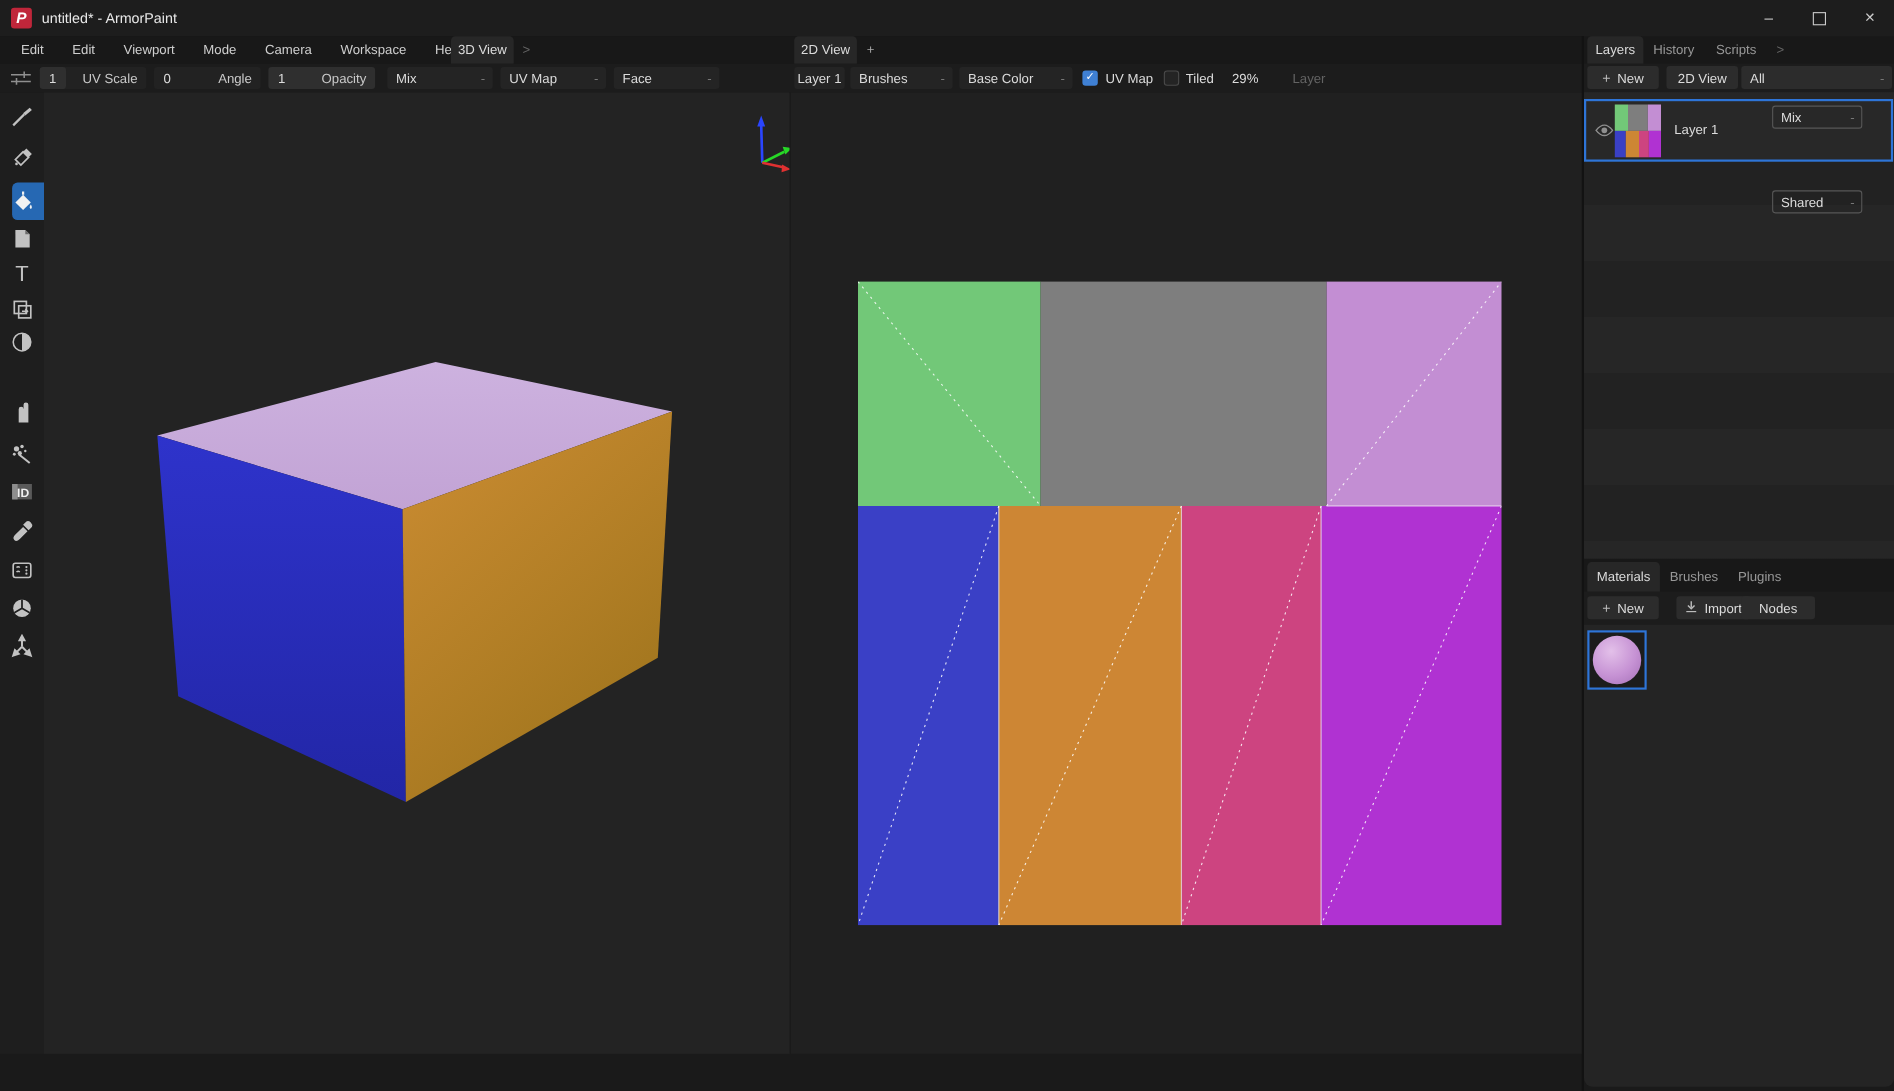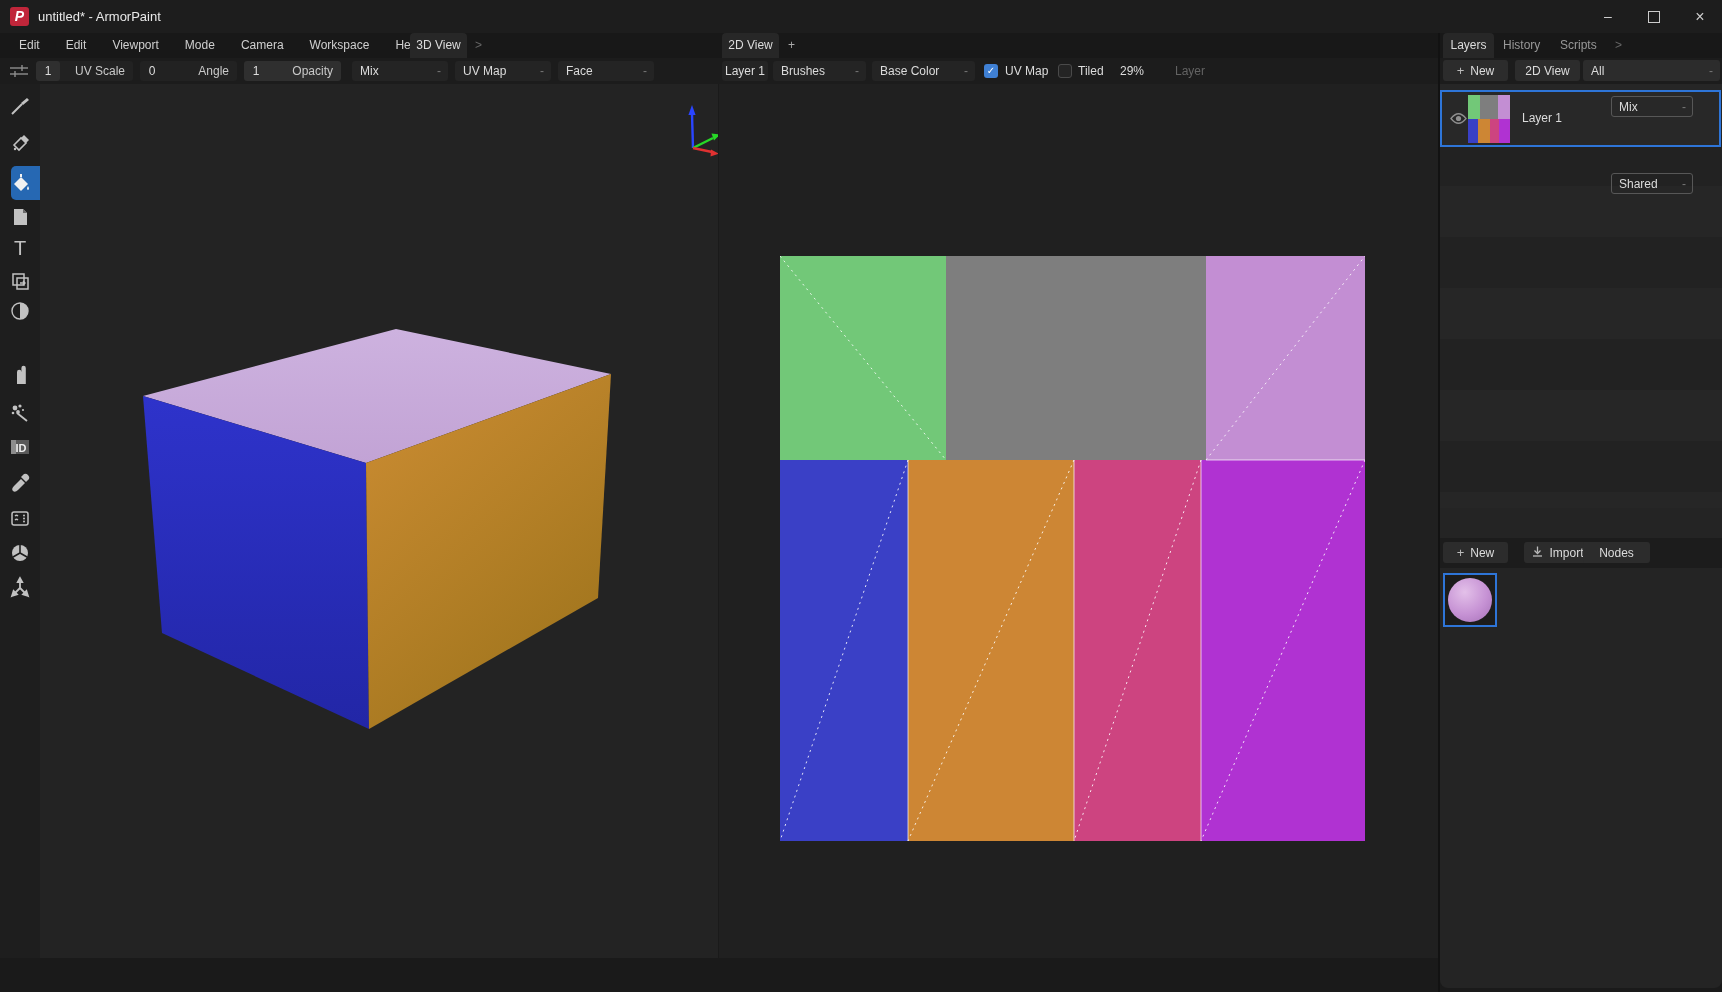--- a/index.html
+++ b/index.html
@@ -395,20 +395,25 @@
           <span class="lbl">Mix</span>
           <span class="dash">-</span>
         </div>
         <div class="abs mini-dd" style="top:42px;margin-top:39px;">
           <span class="lbl">Shared</span>
           <span class="dash">-</span>
         </div>
       </div>
     </div>
 
+    <div id="matstrip" class="abs rstrip">
+      <div class="abs tab" style="left:3px;top:3px;width:66px;height:27px;line-height:27px;">Materials</div>
+      <div class="abs rtab-inactive" style="left:78px;top:3px;line-height:27px;">Brushes</div>
+      <div class="abs rtab-inactive" style="left:140px;top:3px;line-height:27px;">Plugins</div>
+    </div>
 
     <div id="mattoolbar" class="abs rtoolbar">
       <div class="abs btn" style="left:3px;top:4px;width:65px;">
         <span class="plus">+</span>
         <span>New</span>
       </div>
       <div class="abs btn" style="left:72px;top:4px;width:68px;margin-left:12px;">
         <span><svg width="11" height="11" viewBox="0 0 11 11">
               <g stroke="#bbb" stroke-width="1.3" fill="none">
                 <line x1="5.5" y1="0.5" x2="5.5" y2="6.5"></line>

